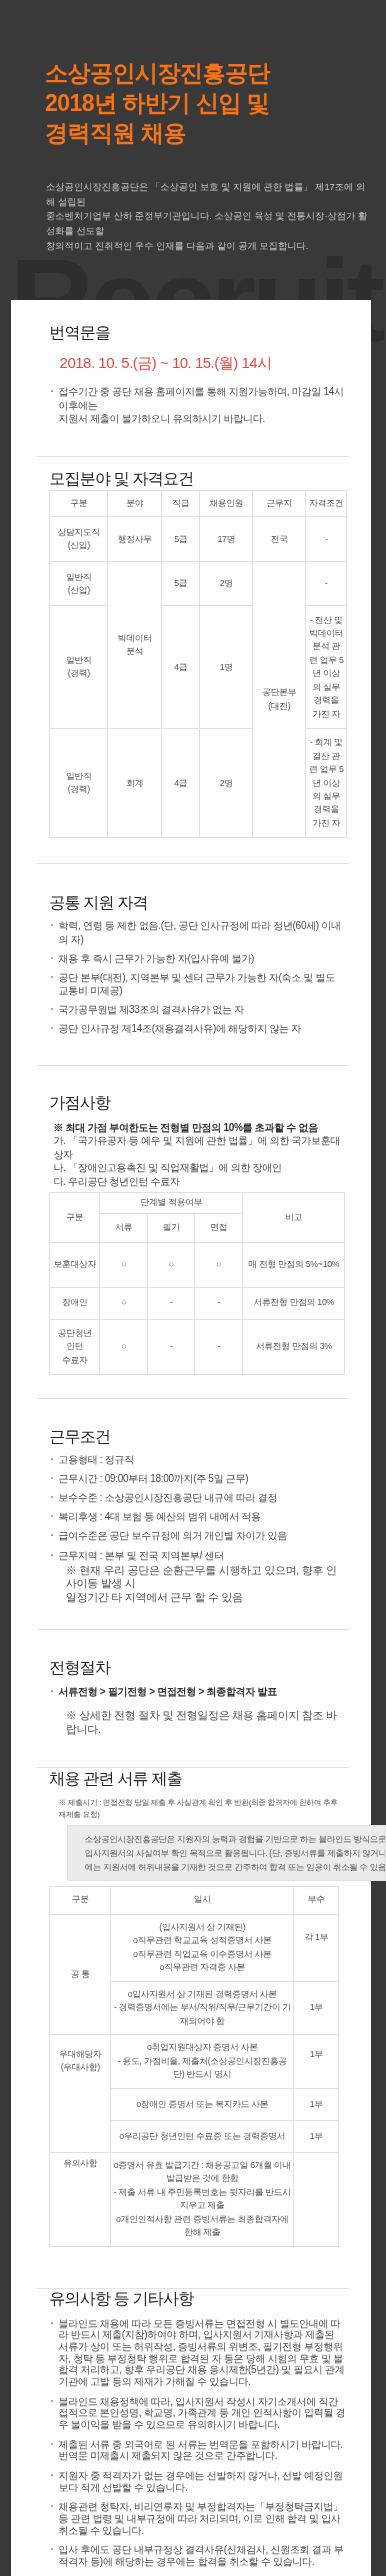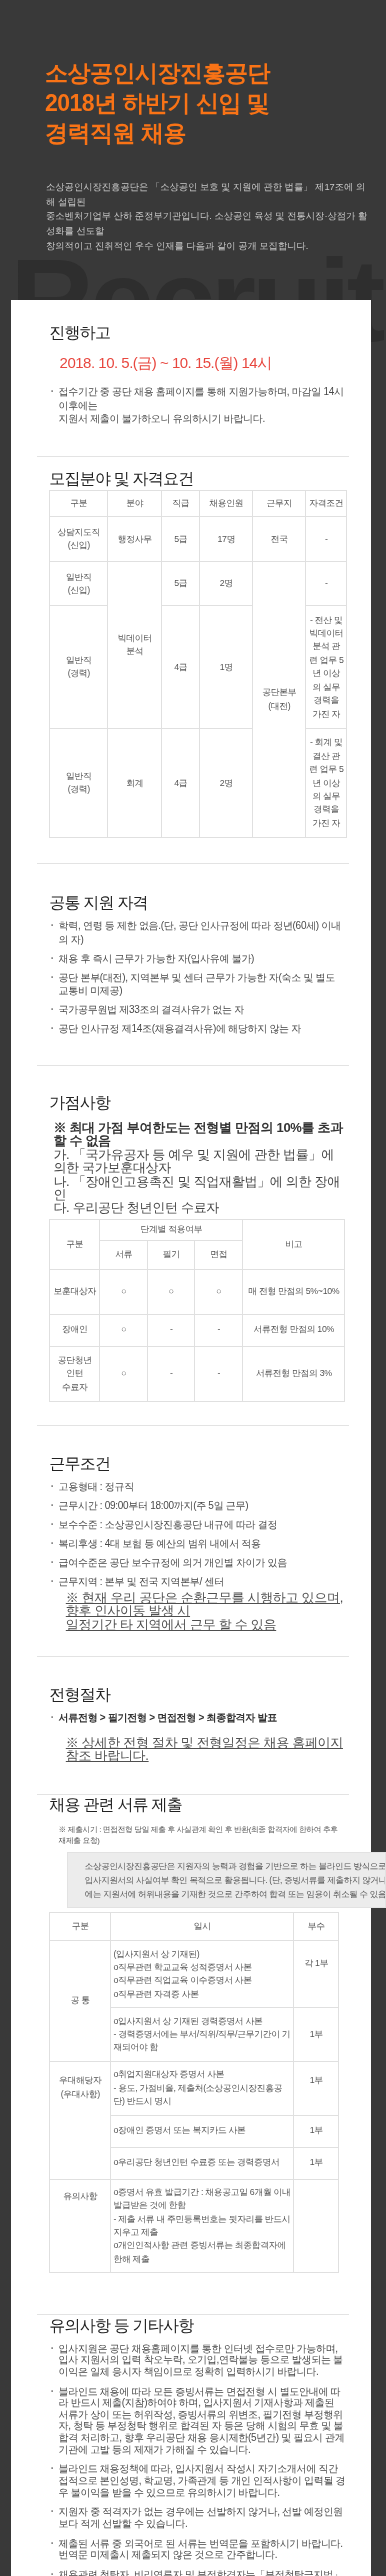--- a/index.html
+++ b/index.html
@@ -31,37 +31,37 @@
   h2.sec { font-size: 16px; line-height: 21.6px; font-weight: 400; color: #222; letter-spacing: -0.8px; }
   .divider { height: 0.5px; background: #e3e3e3; margin-left: -12px; margin-right: -3.6px; }
   .date-line { margin: 10.3px 0 0 10.3px; font-size: 15px; line-height: 20.6px; color: #e8473f; letter-spacing: -0.5px; }
   .blist { margin-top: 4.1px; }
   .blt {
     position: relative; margin-top: 5.7px; padding-left: 9.3px;
     font-size: 10px; line-height: 13.4px; color: #484848; word-break: break-all; letter-spacing: -0.3px;
   }
   .blt::before { content: "·"; position: absolute; left: 1.5px; top: 0; color: #777; font-weight: 700; }
   .tight .blt { line-height: 11.6px; margin-top: 8.2px; }
-  .subnote { margin: 2.1px 0 0 16.5px; font-size: 13px; line-height: 13.4px; color: #4f4f4f; word-break: break-all; letter-spacing: -0.3px; text-decoration: underline; }
+  .subnote { margin: 2.1px 0 0 16.5px; font-size: 11px; line-height: 13.4px; color: #4f4f4f; word-break: break-all; letter-spacing: -0.3px; }
   .proc { font-weight: 700; color: #333; }
   .small-note { margin: 8.2px 0 0 9.3px; font-size: 7.7px; line-height: 11.3px; color: #555; letter-spacing: -0.3px; }
   
   table { border-collapse: collapse; width: 296px; border-top: 1.5px solid #464646; table-layout: fixed; }
   th, td {
     border: 0.5px solid #e0e0e0; font-weight: 400; font-size: 8.8px; line-height: 13.4px;
     color: #555; text-align: center; vertical-align: middle; padding: 7.2px 2.1px;
     word-break: break-all; letter-spacing: -0.3px;
   }
   thead th { padding: 6.2px 1px; }
   .tbl { margin-top: 7.2px; }
-  .t-left { text-align: left; padding-left: 7.2px; padding-right: 5.2px; }
+  .t-left { text-align: center; padding-left: 7.2px; padding-right: 5.2px; }
   .nowrap { white-space: nowrap; }
   
   .bnotes { margin: 7.2px 0 0 4.1px; }
-  .bnotes div { font-size: 13px; line-height: 13.4px; color: #454545; letter-spacing: -0.3px; }
+  .bnotes div { font-size: 10px; line-height: 13.4px; color: #454545; letter-spacing: -0.3px; }
   .bnotes .bold { font-weight: 700; color: #333; }
   
   .graybox {
     margin: 5.2px 0 0 18px; width: 319px; background: #ececec; border: 0.5px solid #e2e2e2;
     padding: 6.2px 0 6.2px 16.5px; font-size: 8.5px; line-height: 14px; color: #555;
     white-space: pre; overflow: hidden; letter-spacing: -0.3px;
   }
   
   .docs { width: 290px; }
   .docs td { padding: 6.2px 2.1px; }
@@ -75,21 +75,21 @@
   <h1 class="hero-title">소상공인시장진흥공단
 2018년 하반기 신입 및
 경력직원 채용</h1>
   <p class="hero-intro">소상공인시장진흥공단은 「소상공인 보호 및 지원에 관한 법률」 제17조에 의해 설립된
 중소벤처기업부 산하 준정부기관입니다. 소상공인 육성 및 전통시장·상점가 활성화를 선도할
 창의적이고 진취적인 우수 인재를 다음과 같이 공개 모집합니다.</p>
 </div>
 
 <div class="card">
 
-  <h2 class="sec">진행하고</h2>
+  <h2 class="sec">번역문을</h2>
   <div class="date-line">2018. 10. 5.(금) ~ 10. 15.(월) 14시</div>
   <div class="blist" style="margin-top:11.3px">
     <div class="blt pre">접수기간 중 공단 채용 홈페이지를 통해 지원가능하며, 마감일 14시 이후에는
 지원서 제출이 불가하오니 유의하시기 바랍니다.</div>
   </div>
   <div class="divider" style="margin-top:30px"></div>
 
   <h2 class="sec" style="margin-top:12px">모집분야 및 자격요건</h2>
   <table class="tbl" style="margin-top:0">
     <colgroup>
@@ -276,36 +276,35 @@
       </tr>
       <tr style="height:32px">
         <td class="pre t-left">ο장애인 증명서 또는 복지카드 사본</td>
         <td>1부</td>
       </tr>
       <tr style="height:32px">
         <td class="pre t-left">ο우리공단 청년인턴 수료증 또는 경력증명서</td>
         <td>1부</td>
       </tr>
       <tr>
-        <td class="pre" style="vertical-align:top;padding-top:10px">유의사항</td>
+        <td class="pre" style="vertical-align:top;padding-top:4px">유의사항</td>
         <td class="pre t-left">ο증명서 유효 발급기간 : 채용공고일 6개월 이내 발급받은 것에 한함
  - 제출 서류 내 주민등록번호는 뒷자리를 반드시 지우고 제출
 ο개인인적사항 관련 증빙서류는 최종합격자에 한해 제출</td>
         <td></td>
       </tr>
     </tbody>
   </table>
   <div class="divider" style="margin-top:41px"></div>
 
   <h2 class="sec" style="">유의사항 등 기타사항</h2>
   <div class="blist tight" style="margin-top:6.2px">
-    <div class="blt" style="margin-top:0">입사지원은 공단 채용홈페이지를 통한 인터넷 접수로만 가능하며, 입사 지원서의 입력 착오누락, 오기입,연락불능 등으로 발생되는 불이익은 일체 응시자 책임이므로 정확히 입력하시기 바랍니다.</div>
     <div class="blt">블라인드 채용에 따라 모든 증빙서류는 면접전형 시 별도안내에 따라 반드시 제출(지참)하여야 하며, 입사지원서 기재사항과 제출된 서류가 상이 또는 허위작성, 증빙서류의 위변조, 필기전형 부정행위자, 청탁 등 부정청탁 행위로 합격된 자 등은 당해 시험의 무효 및 불합격 처리하고, 향후 우리공단 채용 응시제한(5년간) 및 필요시 관계기관에 고발 등의 제재가 가해질 수 있습니다.</div>
     <div class="blt">블라인드 채용정책에 따라, 입사지원서 작성시 자기소개서에 직간접적으로 본인성명, 학교명, 가족관계 등 개인 인적사항이 입력될 경우 불이익을 받을 수 있으므로 유의하시기 바랍니다.</div>
+    <div class="blt">제출된 서류 중 외국어로 된 서류는 번역문을 포함하시기 바랍니다. 번역문 미제출시 제출되지 않은 것으로 간주합니다.</div>
     <div class="blt">지원자 중 적격자가 없는 경우에는 선발하지 않거나, 선발 예정인원보다 적게 선발할 수 있습니다.</div>
-    <div class="blt">제출된 서류 중 외국어로 된 서류는 번역문을 포함하시기 바랍니다. 번역문 미제출시 제출되지 않은 것으로 간주합니다.</div>
     <div class="blt">채용관련 청탁자, 비리연루자 및 부정합격자는「부정청탁금지법」등 관련 법령 및 내부규정에 따라 처리되며, 이로 인해 합격 및 입사 취소될 수 있습니다.</div>
     <div class="blt">입사 후에도 공단 내부규정상 결격사유(신체검사, 신원조회 결과 부적격자 등)에 해당하는 경우에는 합격을 취소할 수 있습니다.</div>
     <div class="blt">최종합격자 발표 후 입사를 포기하는 경우, 반드시 입사포기서류를 공단에 제출하여야 합니다.</div>
 
   </div>
 </div>
 
 
 </body></html>

